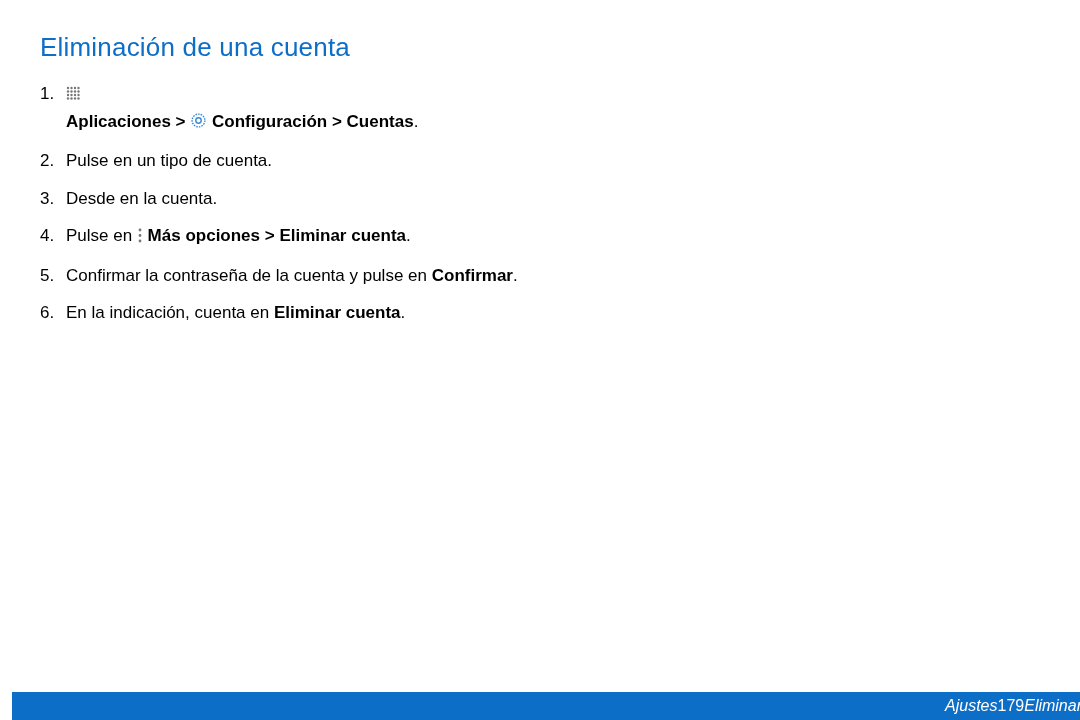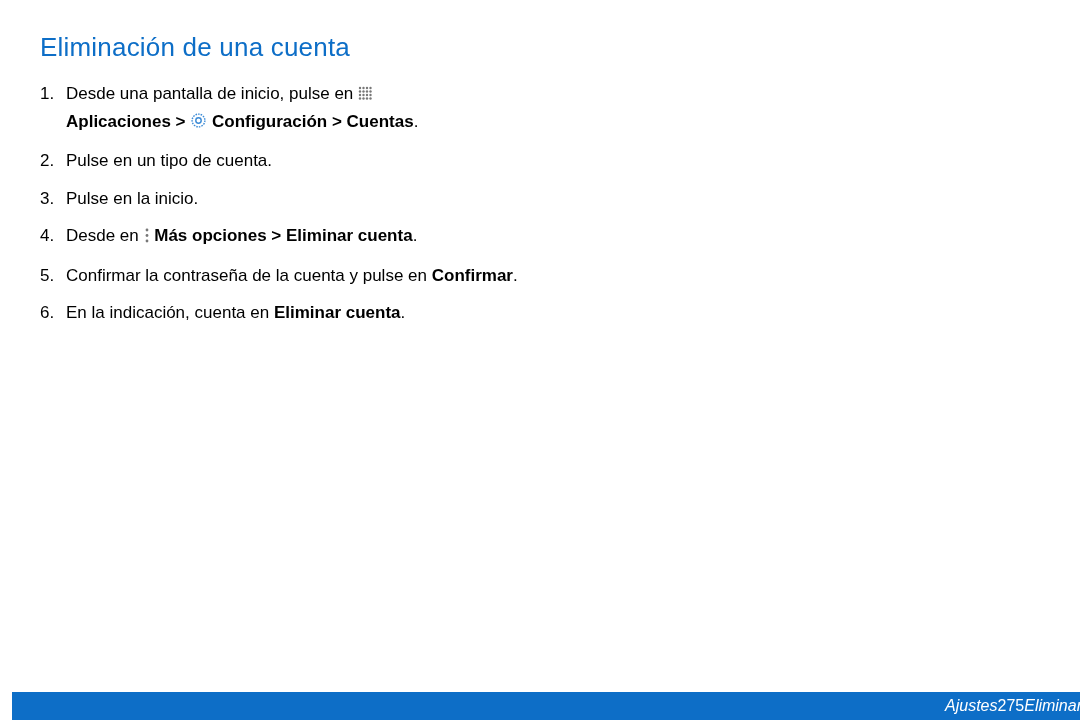--- a/index.html
+++ b/index.html
@@ -73,21 +73,21 @@
     }
   </style>
 </head>
 <body>
 
 <div class="content">
   <h1 class="page-title">Eliminación de una cuenta</h1>
 
   <ol class="steps">
     <li>
-      <span>Desde una pantalla de inicio, pulse en </span><span class="inline-icon"><svg width="15" height="15" viewBox="0 0 15 15">
+      <span class="inline-icon"><svg width="15" height="15" viewBox="0 0 15 15">
             <g fill="#777">
               <circle cx="2" cy="2" r="1.2"></circle>
               <circle cx="5.5" cy="2" r="1.2"></circle>
               <circle cx="9" cy="2" r="1.2"></circle>
               <circle cx="12.5" cy="2" r="1.2"></circle>
               <circle cx="2" cy="5.5" r="1.2"></circle>
               <circle cx="5.5" cy="5.5" r="1.2"></circle>
               <circle cx="9" cy="5.5" r="1.2"></circle>
               <circle cx="12.5" cy="5.5" r="1.2"></circle>
               <circle cx="2" cy="9" r="1.2"></circle>
@@ -102,39 +102,39 @@
           </svg></span>
       <br>
       <span class="bold">Aplicaciones &gt; </span><span class="inline-icon"><svg width="17" height="17" viewBox="0 0 24 24">
             <circle cx="12" cy="12" r="9" fill="none" stroke="#3a8ad6" stroke-width="2" stroke-dasharray="2.2 1.5"></circle>
             <circle cx="12" cy="12" r="3.8" fill="none" stroke="#3a8ad6" stroke-width="2"></circle>
           </svg></span><span class="bold"> Configuración &gt; Cuentas</span><span>.</span>
     </li>
 
     <li>Pulse en un tipo de cuenta.</li>
 
-    <li>Pulse en la inicio.</li>
+    <li>Desde en la cuenta.</li>
 
     <li>
-      <span>Desde en </span><span class="inline-icon"><svg width="6" height="15" viewBox="0 0 6 15">
+      <span>Pulse en </span><span class="inline-icon"><svg width="6" height="15" viewBox="0 0 6 15">
             <g fill="#777">
               <circle cx="3" cy="2" r="1.4"></circle>
               <circle cx="3" cy="7.5" r="1.4"></circle>
               <circle cx="3" cy="13" r="1.4"></circle>
             </g>
           </svg></span><span class="bold"> Más opciones &gt; Eliminar cuenta</span><span>.</span>
     </li>
 
     <li>
       <span>Confirmar la contraseña de la cuenta y pulse en </span><span class="bold">Confirmar</span><span>.</span>
     </li>
 
     <li>
       <span>En la indicación, cuenta en </span><span class="bold">Eliminar cuenta</span><span>.</span>
     </li>
   </ol>
 </div>
 
 <div class="footer">
   <span>Ajustes</span>
-  <span class="footer-center">275</span>
+  <span class="footer-center">179</span>
   <span>Eliminar</span>
 </div>
 
 </body></html>

